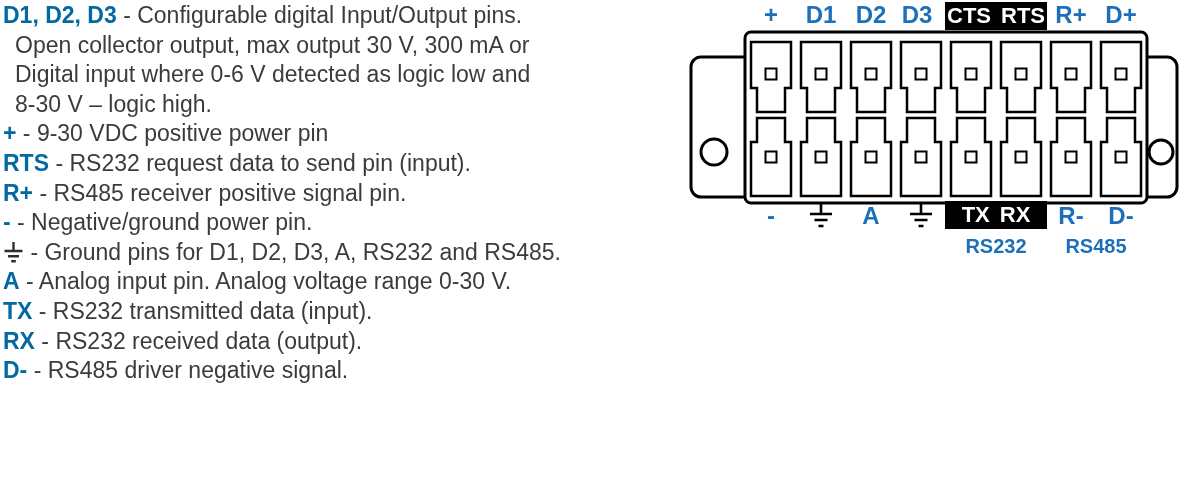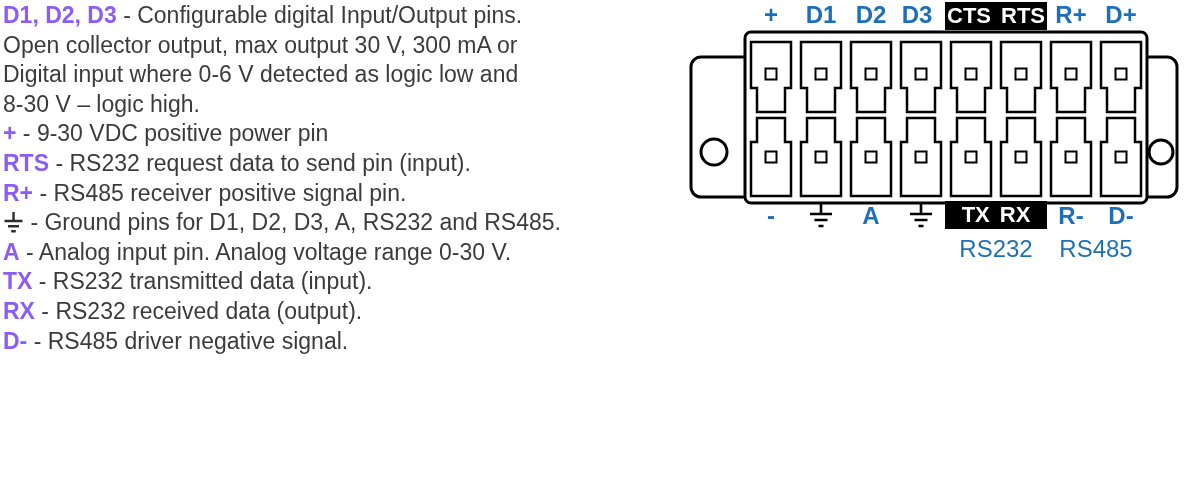--- a/index.html
+++ b/index.html
@@ -11,22 +11,22 @@
     overflow: hidden;
   }
   .page { position: relative; width: 1200px; height: 485px; }
 
   
   .descriptions {
     position: absolute; left: 3px; top: 1px; width: 692px;
     font-size: 23px; line-height: 29.6px; color: #3b3b3b;
   }
   .desc-entry { }
-  .term { color: #8b5cf6; font-weight: 700; }
-  .block { display: block; }
+  .term { color: #0369a1; font-weight: 700; }
+  .block { display: block; margin-left: 12px; }
   .gnd-inline { display: inline-block; vertical-align: -4px; }
 
   
   .connector { position: absolute; left: 680px; top: 0; width: 500px; height: 275px; }
   .connector-art { position: absolute; left: 0; top: 0; }
   .pin-lbl {
     position: absolute; transform: translateX(-50%);
     font-weight: 700; color: #1d70b8; font-size: 24px; white-space: nowrap;
   }
   .pin-lbl.toprow { top: 0; height: 30px; line-height: 30px; }
@@ -35,21 +35,21 @@
     position: absolute; left: 316px; transform: translateX(-50%);
     width: 102px; height: 28px; background: #000000; color: #ffffff;
     display: flex; align-items: center; justify-content: center; gap: 10px;
     font-weight: 700; font-size: 22px;
   }
   .black-box.toprow { top: 2px; }
   .black-box.bottomrow { top: 201px; }
   .gnd-lbl { position: absolute; transform: translateX(-50%); top: 202px; }
   .iface-lbl {
     position: absolute; transform: translateX(-50%); top: 235px;
-    font-weight: 400; font-size: 24px; color: #1d70b8;
+    font-weight: 700; font-size: 20px; color: #1d70b8;
   }
 </style>
 </head>
 <body>
 
 <div class="page">
 
   <div class="descriptions">
 
     <div class="desc-entry">
@@ -70,20 +70,24 @@
       <span class="term">RTS</span>
       <span>- RS232 request data to send pin (input).</span>
     </div>
 
     <div class="desc-entry">
       <span class="term">R+</span>
       <span>- RS485 receiver positive signal pin.</span>
     </div>
 
 
+    <div class="desc-entry">
+      <span class="term">-</span>
+      <span>- Negative/ground power pin.</span>
+    </div>
 
     <div class="desc-entry">
       <span class="term"><svg class="gnd-inline" width="21" height="24" viewBox="0 0 21 24">
             <path d="M10.5 2 v9 M1.5 11 h18 M5 16.2 h11 M8.2 21.2 h4.6" stroke="#2e2e2e" stroke-width="2.4" fill="none"></path>
           </svg></span>
       <span>- Ground pins for D1, D2, D3, A, RS232 and RS485.</span>
     </div>
 
     <div class="desc-entry">
       <span class="term">A</span>

